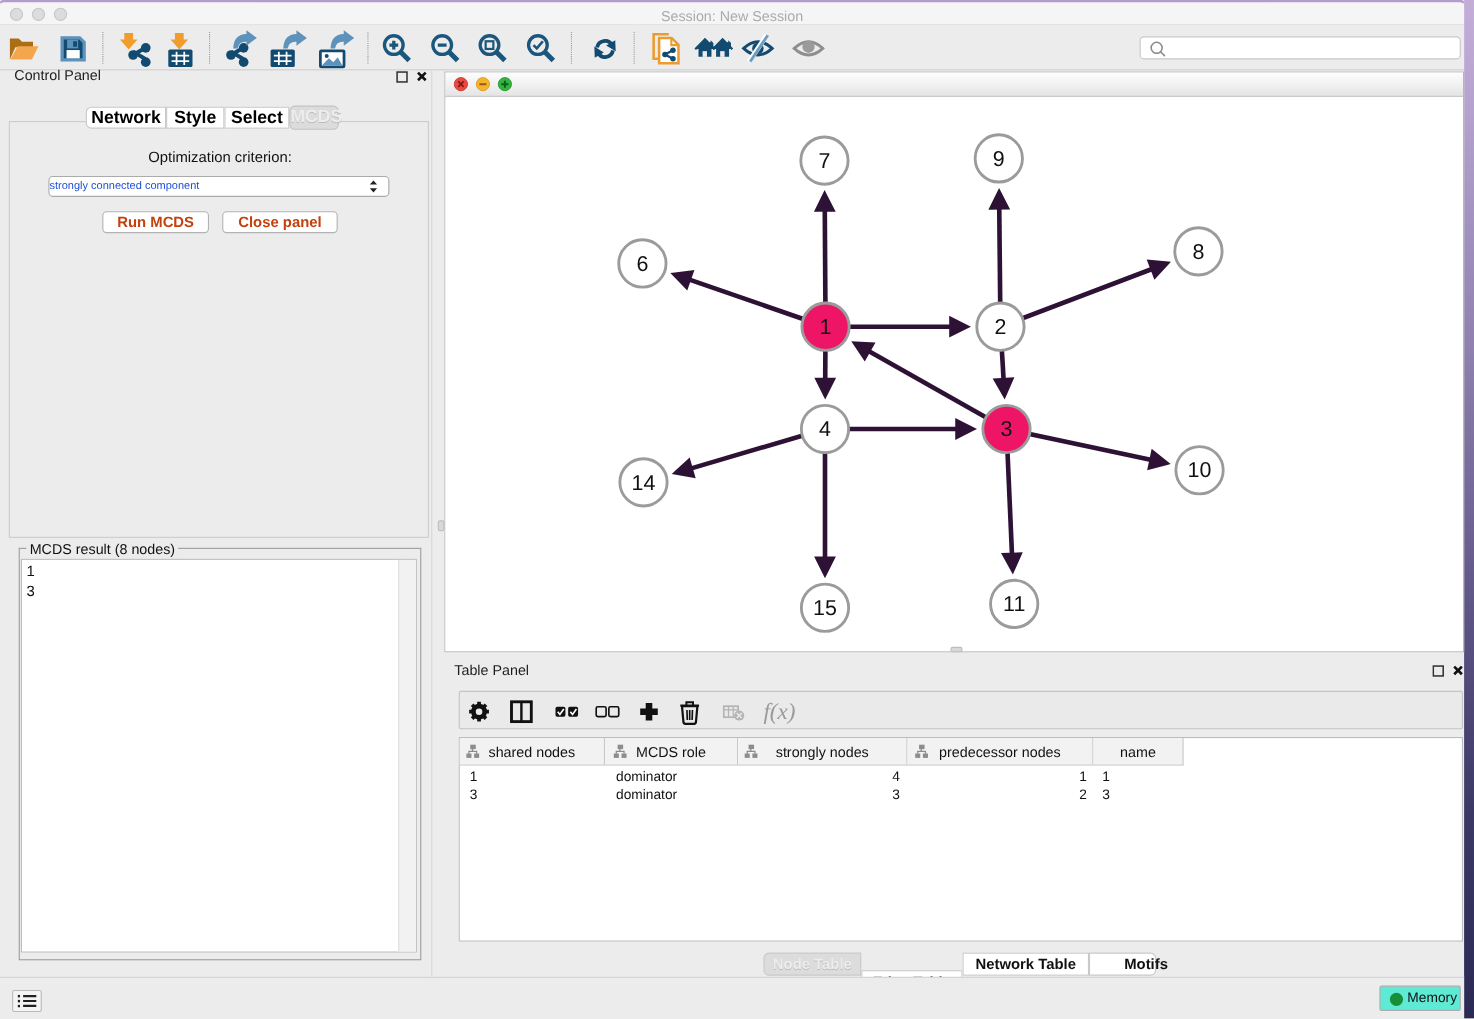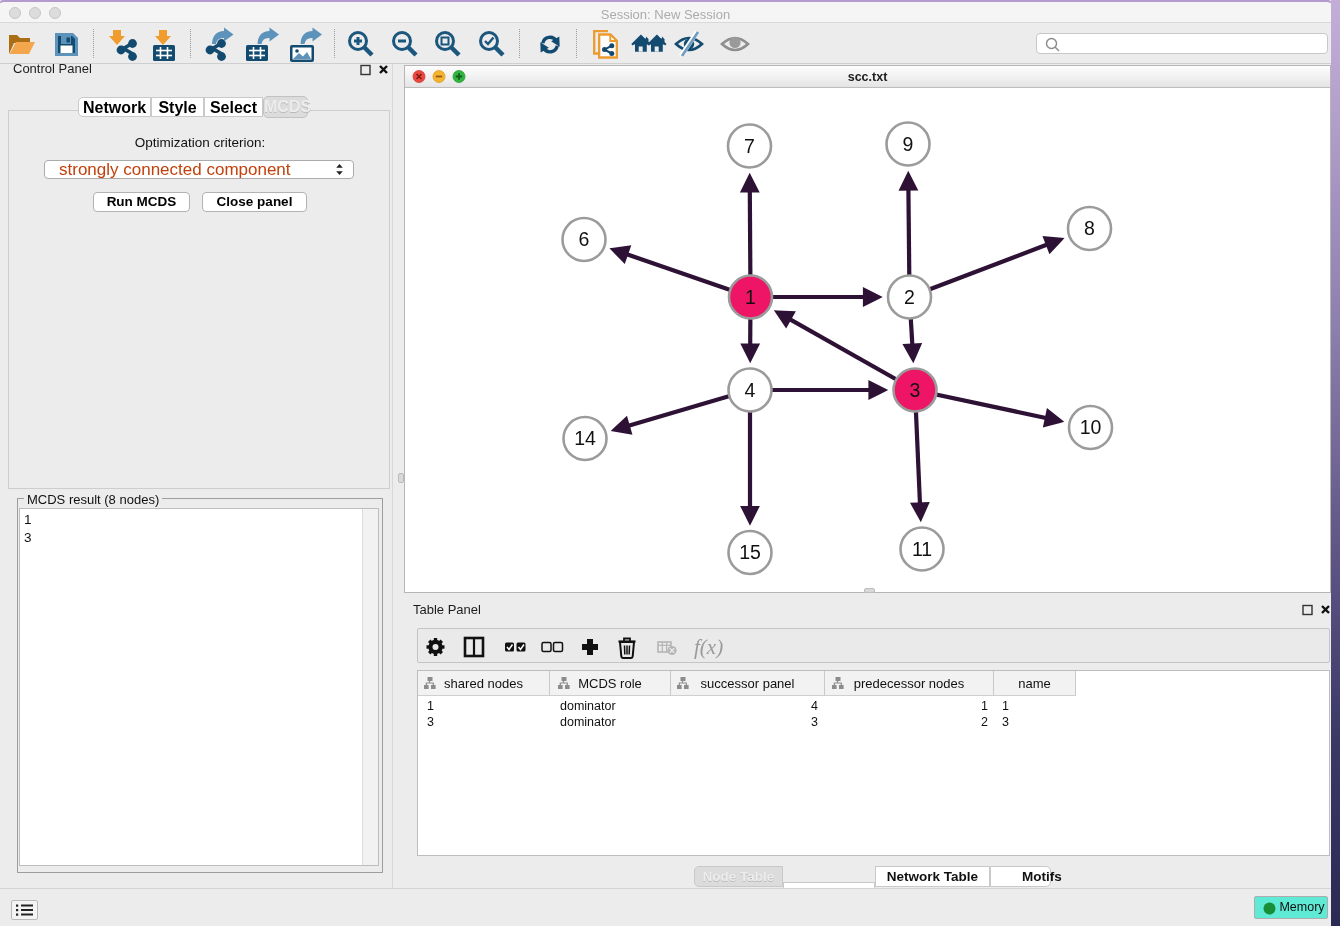--- a/index.html
+++ b/index.html
@@ -18,22 +18,22 @@
 #toolbar { left:0; top:23px; width:1331px; height:41px; background:#ececec; border-bottom:1px solid #cfcfcf; }
 .sep { position:absolute; top:6px; height:29px; width:0; border-left:1px dotted #9a9a9a; }
 #searchbox { position:absolute; left:1036px; top:10px; width:292px; height:21px; background:#fff; border:1px solid #c7c7c7; border-radius:4px; }
 
 #ctlhead { left:0; top:52px; width:392px; height:33px; }
 #ctltitle { position:absolute; left:13px; top:9px; font-size:13px; color:#1d1d1d; }
 .tab { position:absolute; z-index:5; top:0; height:20px; line-height:19px; text-align:center; background:#fff; border:1px solid #c9c9c9; font-weight:700; }
 .tabdis { background:#dcdcdc !important; color:#ededed !important; text-shadow:0 1px 0 #bbb; border:1px solid #c2c2c2; border-radius:4px 4px 0 0; }
 #panelbox { left:8px; top:110px; width:382px; height:379px; border:1px solid #cdcdcd; background:#ececec; }
 #optlabel { left:0; top:135px; width:400px; text-align:center; font-size:13.5px; color:#111; }
-#dropdown { left:44px; top:160px; width:310px; height:19px; background:#fff; border:1px solid #ababab; border-radius:4px; font-size:17px; color:#c2410c; line-height:17px; padding-left:14px; }
-.btn { position:absolute; height:20px; background:#fff; border:1px solid #b3b3b3; border-radius:4px; font-size:13.5px; color:#000000; text-align:center; line-height:18px; font-weight:700; }
+#dropdown { left:44px; top:160px; width:310px; height:19px; background:#fff; border:1px solid #ababab; border-radius:4px; font-size:10px; color:#1d4ed8; line-height:17px; }
+.btn { position:absolute; height:20px; background:#fff; border:1px solid #b3b3b3; border-radius:4px; font-size:13.5px; color:#c2410c; text-align:center; line-height:18px; font-weight:700; }
 #grpbox { left:17px; top:498px; width:366px; height:375px; border:1px solid #9d9d9d; }
 #grplabel { left:24px; top:492px; background:#ececec; padding:0 3px; font-size:13px; color:#111; }
 #grptext { left:19px; top:508px; width:360px; height:358px; background:#fff; border:1px solid #bdbdbd; font-size:13.5px; color:#111; padding:2px 0 0 4px; line-height:17.5px; }
 #grpscroll { left:362px; top:509px; width:16px; height:356px; background:#f2f2f2; border-left:1px solid #dcdcdc; }
 
 #netwin { left:404px; top:65px; width:927px; height:528px; border:1px solid #b6b6b6; background:#fff; }
 #nettitle { position:absolute; left:0; top:0; width:100%; height:22px;
   background:linear-gradient(180deg,#fdfdfd 0%,#f3f3f3 45%,#e4e4e4 100%); border-bottom:1px solid #bdbdbd; }
 #nettext { position:absolute; width:100%; top:4px; text-align:center; font-size:12.5px; color:#222; font-weight:700; }
 
@@ -225,21 +225,20 @@
 </div>
 <div class="abs btn" style="left:93px; top:192px; width:97px;">Run MCDS</div>
 <div class="abs btn" style="left:202px; top:192px; width:105px;">Close panel</div>
 <div class="abs" id="grpbox"></div>
 <div class="abs" id="grplabel">MCDS result (8 nodes)</div>
 <div class="abs" id="grptext">1<br>3</div>
 <div class="abs" id="grpscroll"></div>
 
 <div class="abs" id="netwin">
   <div id="nettitle">
-    <div id="nettext">scc.txt</div>
     <svg width="70" height="14" viewBox="0 0 70 14" style="position:absolute;left:7px;top:4px;">
       <circle cx="7" cy="6.5" r="6" fill="#ec4841" stroke="#c93a34" stroke-width="0.8"></circle>
       <path d="M4.5 4 L9.5 9 M9.5 4 L4.5 9" stroke="#7e1c13" stroke-width="1.6"></path>
       <circle cx="27" cy="6.5" r="6" fill="#f6b42c" stroke="#d99c25" stroke-width="0.8"></circle>
       <line x1="23.8" y1="6.5" x2="30.2" y2="6.5" stroke="#94591a" stroke-width="1.8"></line>
       <circle cx="47" cy="6.5" r="6" fill="#33b440" stroke="#2a9a36" stroke-width="0.8"></circle>
       <path d="M43.8 6.5 L50.2 6.5 M47 3.3 L47 9.7" stroke="#0f5e1c" stroke-width="1.8"></path>
     </svg>
   </div>
   <div style="position:absolute; left:0; top:23px; width:925px; height:503px; background:#fff; overflow:hidden;">
@@ -355,21 +354,21 @@
         <line x1="248.6" y1="13" x2="248.6" y2="23" stroke="#8a8a8a" stroke-width="1.2"></line>
         <circle cx="254" cy="21.5" r="4.6" fill="#8a8a8a"></circle>
         <path d="M251.8 19.3 L256.2 23.7 M256.2 19.3 L251.8 23.7" stroke="#eaeaea" stroke-width="1.3"></path>
       </g>
       <text x="276" y="25" font-family="Liberation Serif, serif" font-style="italic" font-size="21" fill="#9a9a9a">f(x)</text>
     </svg>
   </div>
   <div id="tbl">
     <div class="th" style="left:0; width:132px;">shared nodes</div>
     <div class="th" style="left:132px; width:121px;">MCDS role</div>
-    <div class="th" style="left:253px; width:154px;">successor panel</div>
+    <div class="th" style="left:253px; width:154px;">strongly nodes</div>
     <div class="th" style="left:407px; width:169px;">predecessor nodes</div>
     <div class="th" style="left:576px; width:82px;">name</div>
     <svg width="660" height="25" viewBox="0 0 660 25" style="position:absolute;left:0;top:0;">
       <g fill="#8c8c8c">
         <g transform="translate(6,6)">
             <rect x="3.5" y="0" width="5" height="4"></rect>
             <rect x="0" y="8" width="4.6" height="4"></rect>
             <rect x="7" y="8" width="4.6" height="4"></rect>
             <path d="M5.5 4 L5.5 6 M2.3 8 L2.3 6 L9.3 6 L9.3 8" stroke="#8c8c8c" stroke-width="1.2" fill="none"></path>
           </g>

